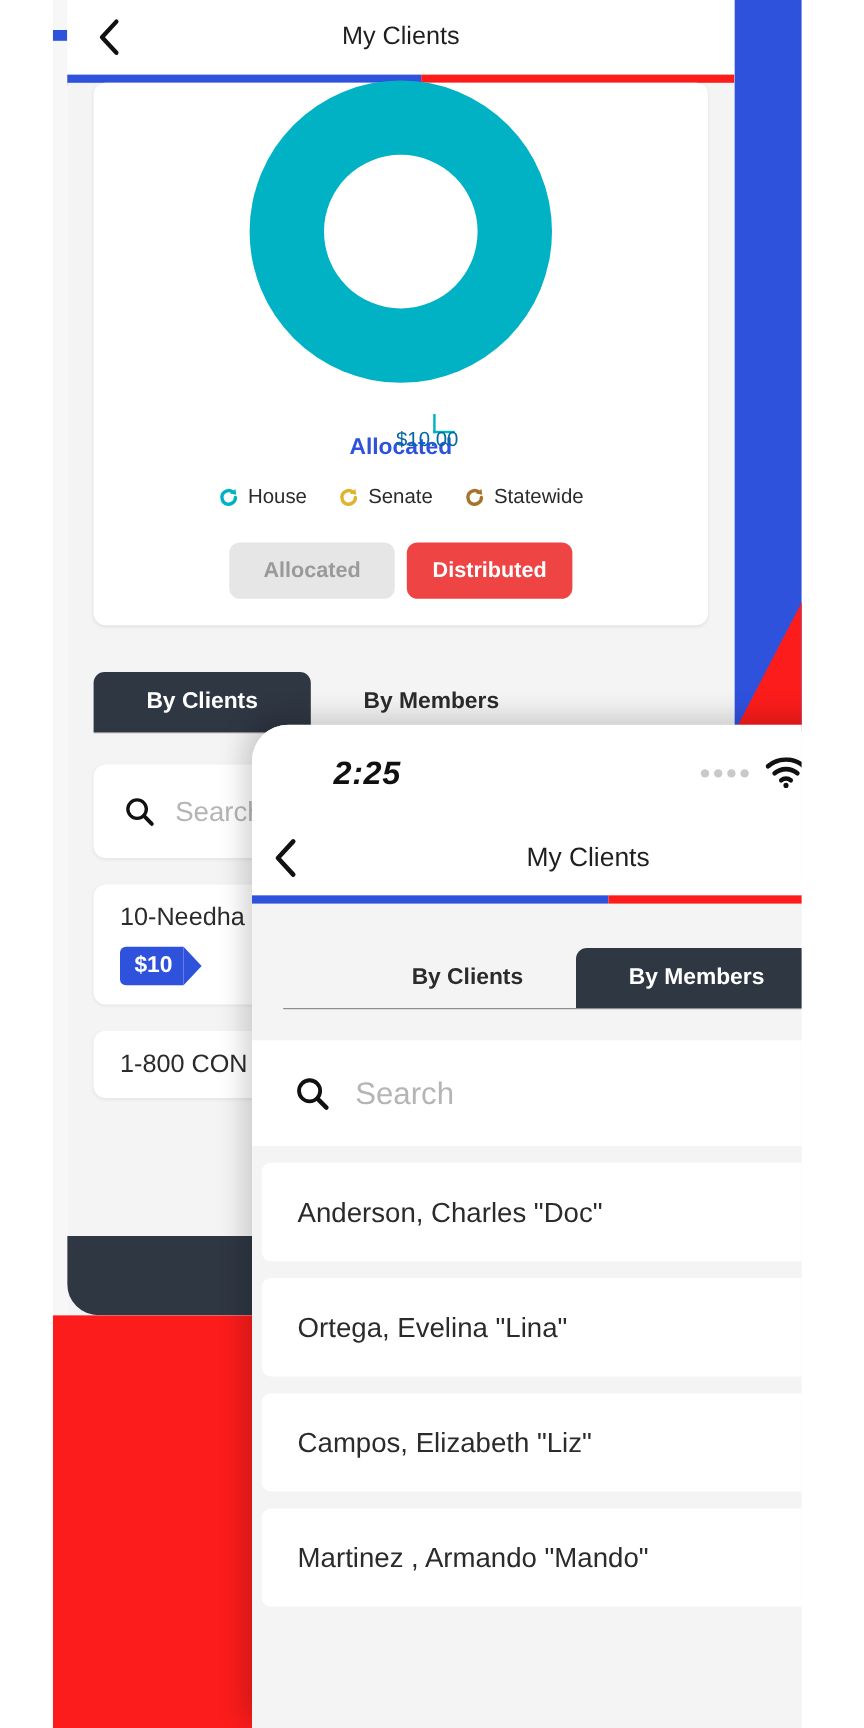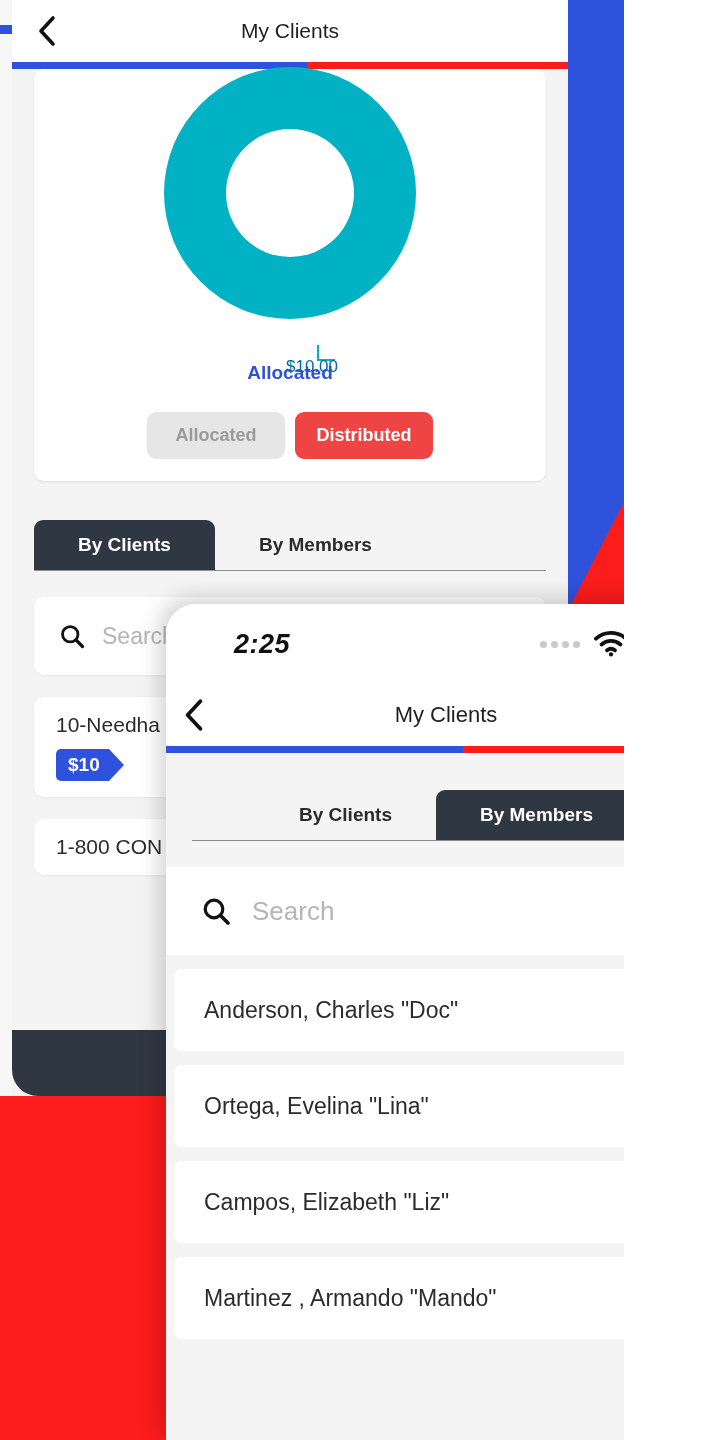--- a/index.html
+++ b/index.html
@@ -2,21 +2,21 @@
 <html><head>
 <meta charset="utf-8">
 <style>
   * { box-sizing: border-box; margin: 0; padding: 0; }
   html, body {
     width: 720px; height: 1440px;
     overflow: hidden;
     font-family: "Liberation Sans", sans-serif;
     background: #ffffff;
   }
-  .root { position: relative; width: 624px; height: 1440px; overflow: hidden; background:#fff; }
+  .root { position: relative; width: 624px; height: 1440px; overflow: hidden; background:#fff;margin-left:44px; }
 
   
   .bg-blue {
     position: absolute; left: 568px; top: 0; width: 152px; height: 610px;
     background: #2f52dd;
   }
   .bg-red-wedge {
     position: absolute; left: 568px; top: 0; width: 152px; height: 610px;
     clip-path: polygon(100% 52%, 100% 100%, 0% 100%);
     background: #fc1c1c;
@@ -229,20 +229,43 @@
 
     <div class="w1-card">
       <div class="donut-wrap">
         <div class="donut"></div>
       </div>
       <div class="donut-leader"></div>
       <div class="donut-value">$10.00</div>
 
       <div class="series-title">Allocated</div>
 
+      <div class="legend">
+        <div class="legend-item">
+          <svg width="17" height="17" viewBox="0 0 24 24">
+            <path d="M20 12a8 8 0 1 1-3.2-6.4" fill="none" stroke="#00b2c4" stroke-width="4" stroke-linecap="round"></path>
+            <polygon points="20,2 21,9 13.5,7.5" fill="#00b2c4"></polygon>
+          </svg>
+          <span class="legend-label">House</span>
+        </div>
+        <div class="legend-item">
+          <svg width="17" height="17" viewBox="0 0 24 24">
+            <path d="M20 12a8 8 0 1 1-3.2-6.4" fill="none" stroke="#e0b42a" stroke-width="4" stroke-linecap="round"></path>
+            <polygon points="20,2 21,9 13.5,7.5" fill="#e0b42a"></polygon>
+          </svg>
+          <span class="legend-label">Senate</span>
+        </div>
+        <div class="legend-item">
+          <svg width="17" height="17" viewBox="0 0 24 24">
+            <path d="M20 12a8 8 0 1 1-3.2-6.4" fill="none" stroke="#a8722c" stroke-width="4" stroke-linecap="round"></path>
+            <polygon points="20,2 21,9 13.5,7.5" fill="#a8722c"></polygon>
+          </svg>
+          <span class="legend-label">Statewide</span>
+        </div>
+      </div>
 
       <div class="seg-row">
         <button class="seg-btn seg-allocated">Allocated</button>
         <button class="seg-btn seg-distributed">Distributed</button>
       </div>
     </div>
 
     <div class="tabs-bar">
       <div class="tab active">By Clients</div>
       <div class="tab inactive">By Members</div>

